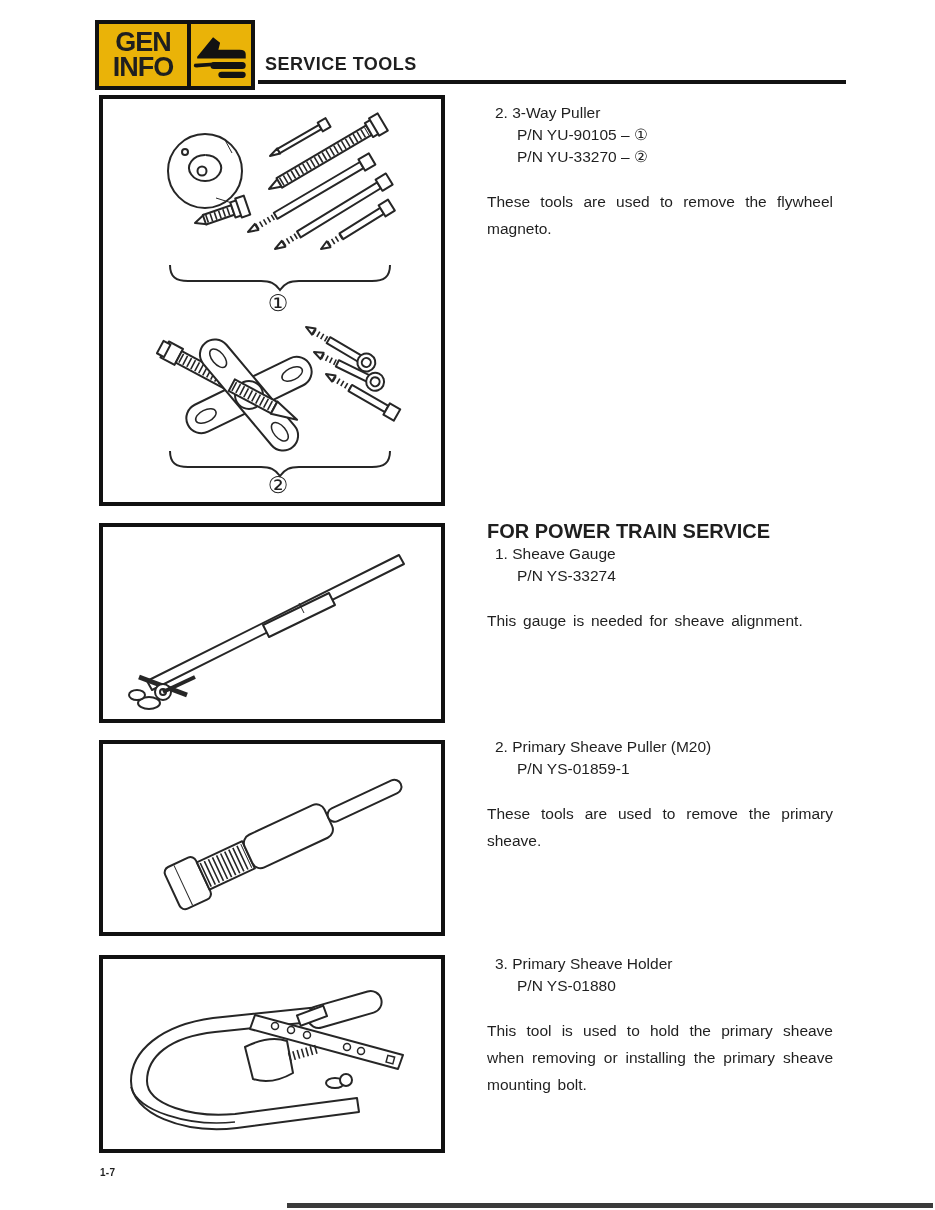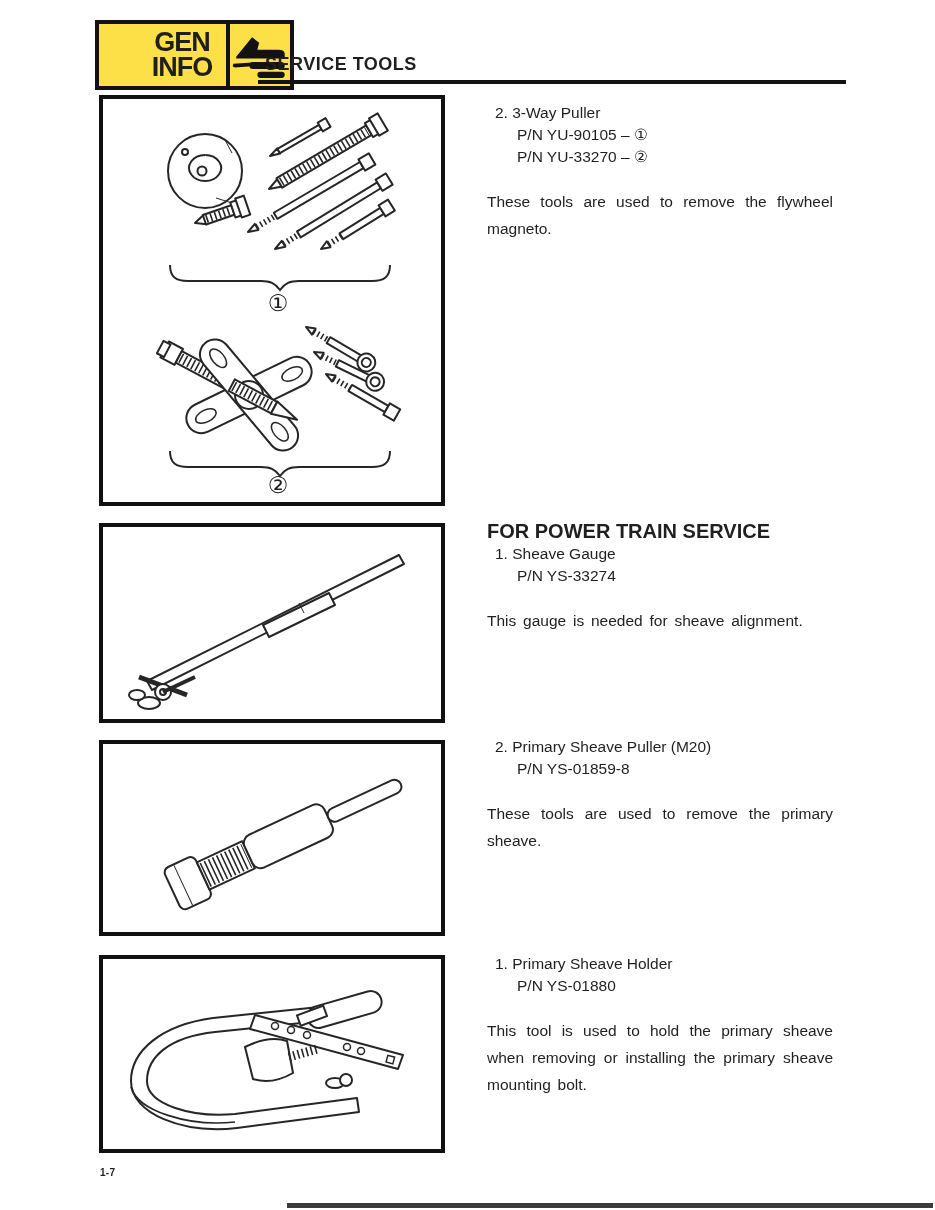--- a/index.html
+++ b/index.html
@@ -2,21 +2,21 @@
 <html><head>
 <meta charset="utf-8">
 <style>
   html,body{margin:0;padding:0;}
   body{
     width:935px;height:1210px;position:relative;background:#ffffff;
     font-family:"Liberation Sans",sans-serif;color:#1f1f1f;overflow:hidden;
   }
   
   .badge{position:absolute;left:95px;top:20px;width:152px;height:62px;
-    border:4px solid #121212;display:flex;background:#fde047;box-sizing:content-box;padding-left:39px;}
+    border:4px solid #121212;display:flex;background:#eab308;box-sizing:content-box;}
   .badge-left{width:88px;border-right:4px solid #121212;display:flex;flex-direction:column;
     align-items:center;justify-content:center;font-weight:bold;font-size:27px;line-height:25px;
     letter-spacing:-1px;}
   .badge-right{flex:1;display:flex;align-items:center;justify-content:center;}
   .page-title{position:absolute;left:265px;top:54px;font-size:18px;font-weight:bold;letter-spacing:.5px;}
   .title-rule{position:absolute;left:258px;top:80px;width:588px;height:4px;background:#121212;}
   
   .figbox{position:absolute;left:99px;width:346px;border:4px solid #111;background:#fff;box-sizing:border-box;}
   #figbox1{top:95px;height:411px;}
   #figbox2{top:523px;height:200px;}
@@ -229,24 +229,24 @@
 
 <div class="txt" id="sec2">
   <div class="sec-heading">FOR POWER TRAIN SERVICE</div>
   <div class="item-line">1. Sheave Gauge</div>
   <div class="part-line">P/N YS-33274</div>
   <div class="body-par">This gauge is needed for sheave alignment.</div>
 </div>
 
 <div class="txt" id="sec3">
   <div class="item-line">2. Primary Sheave Puller (M20)</div>
-  <div class="part-line">P/N YS-01859-8</div>
+  <div class="part-line">P/N YS-01859-1</div>
   <div class="body-par">These tools are used to remove the primary sheave.</div>
 </div>
 
 <div class="txt" id="sec4">
-  <div class="item-line">1. Primary Sheave Holder</div>
+  <div class="item-line">3. Primary Sheave Holder</div>
   <div class="part-line">P/N YS-01880</div>
   <div class="body-par">This tool is used to hold the primary sheave when removing or installing the primary sheave mounting bolt.</div>
 </div>
 
 <div class="page-number">1-7</div>
 <div class="scan-bar"></div>
 
 </body></html>

